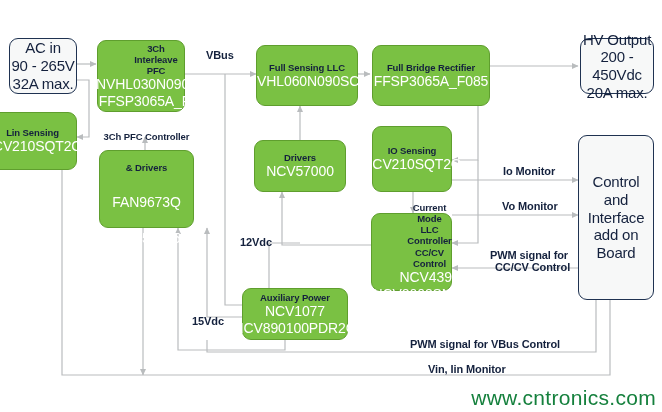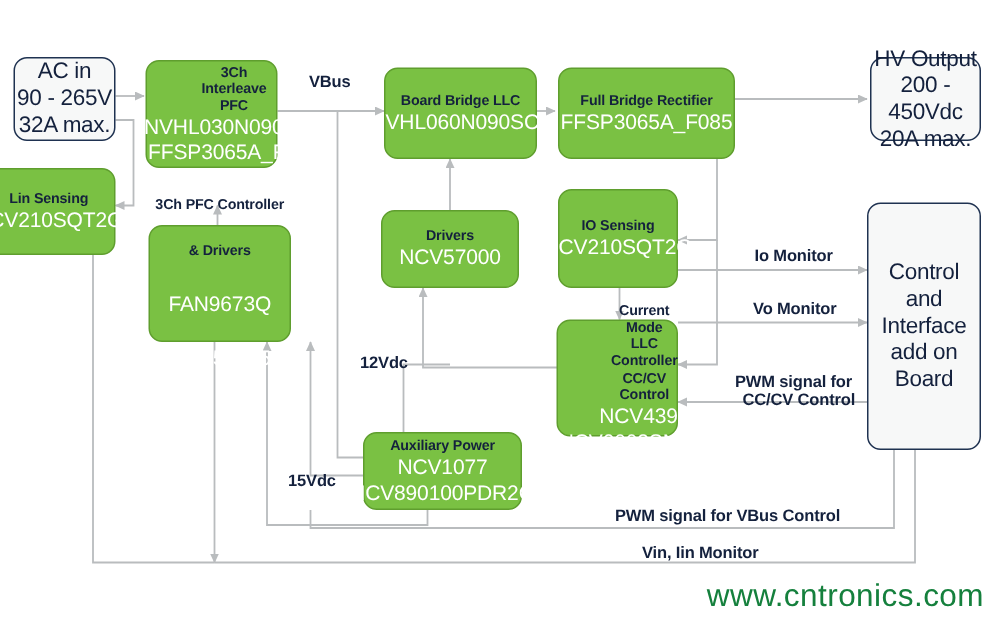--- a/index.html
+++ b/index.html
@@ -156,21 +156,21 @@
   </div>
 
   <div class="node green" style="left:99px; top:150px; width:95px; height:78px;gap:20px;">
     <div class="t-dark">3Ch PFC Controller</div>
     <div class="t-dark">&amp; Drivers</div>
     <div class="t-white">FAN9673Q</div>
     <div class="t-white">NCV51705</div>
   </div>
 
   <div class="node green" style="left:256px; top:45px; width:102px; height:61px;">
-    <div class="t-dark">Board Bridge LLC</div>
+    <div class="t-dark">Full Sensing LLC</div>
     <div class="t-white">NVHL060N090SC1</div>
   </div>
 
   <div class="node green" style="left:372px; top:45px; width:118px; height:61px;">
     <div class="t-dark">Full Bridge Rectifier</div>
     <div class="t-white">FFSP3065A_F085</div>
   </div>
 
   <div class="node outline" style="left:580px; top:38px; width:74px; height:56px;">
     <div class="t-out">HV Output</div>

